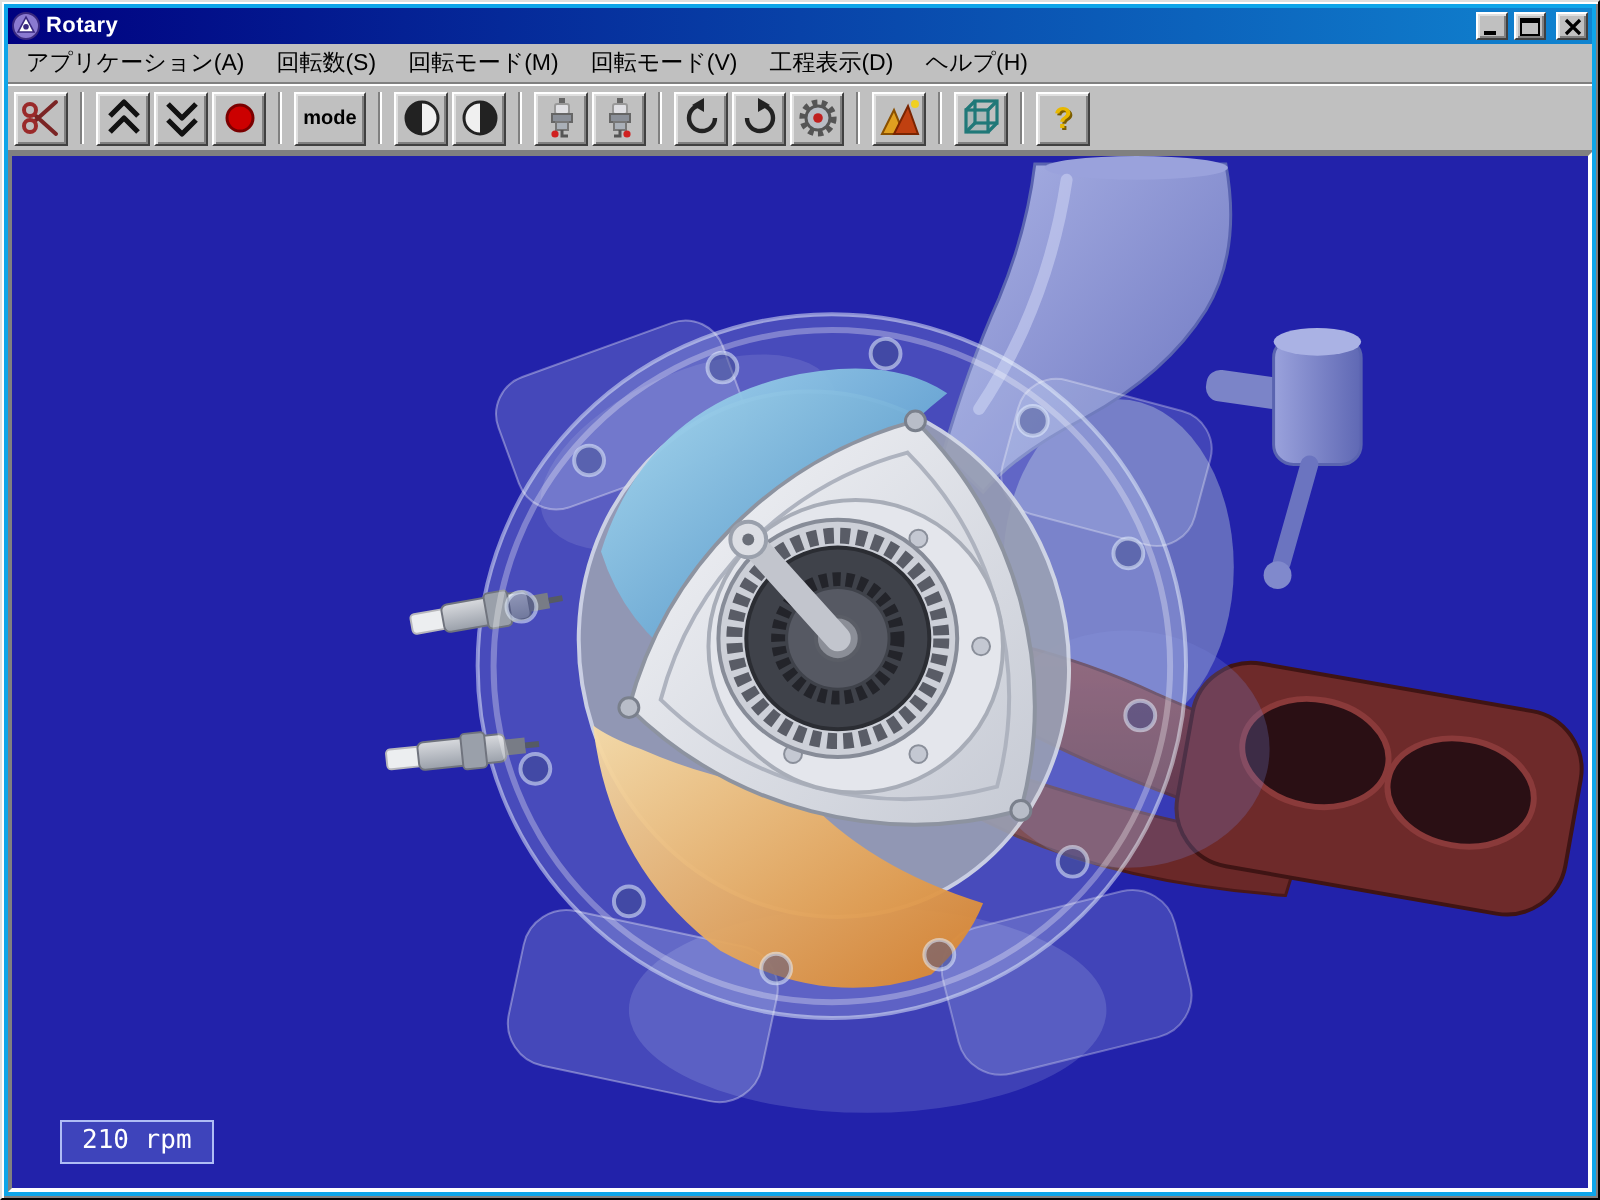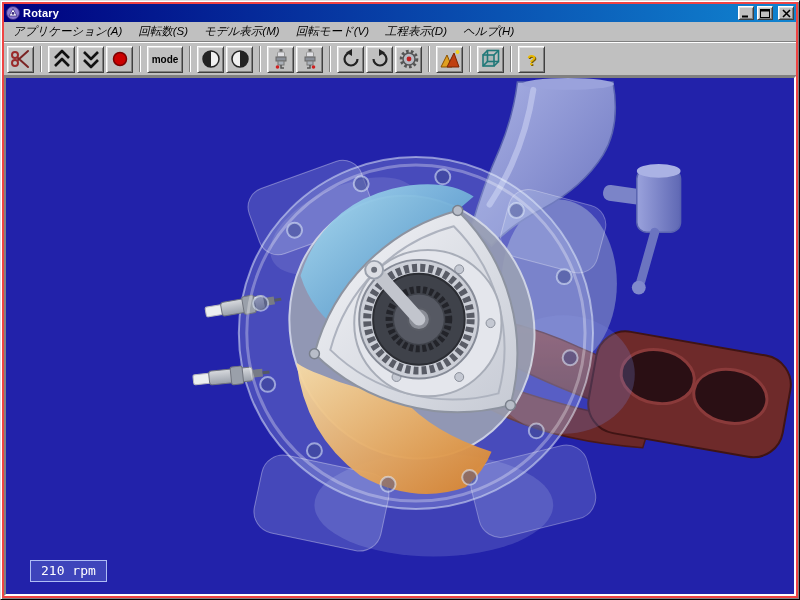--- a/index.html
+++ b/index.html
@@ -1,20 +1,20 @@
 <!DOCTYPE html>
 <html><head>
 <meta charset="utf-8">
 <style>
   * { box-sizing: border-box; margin: 0; padding: 0; }
   html,body { width:800px; height:600px; overflow:hidden; background:#000; }
   body { font-family:"Liberation Sans", sans-serif; }
 
   .window{
-    width:800px; height:600px; background:#ef4444;
+    width:800px; height:600px; background:#0ea5e9;
     border:1px solid; border-color:#dfdfdf #000 #000 #dfdfdf;
     box-shadow: inset 1px 1px 0 #fff, inset -1px -1px 0 #808080;
     padding:3px; display:flex; flex-direction:column;
   }
 
   
   .titlebar{
     height:18px; flex:0 0 18px;
     background:linear-gradient(90deg,#000080,#1084d0);
     display:flex; align-items:center; padding:0 2px; gap:3px;
@@ -28,21 +28,20 @@
     box-shadow: inset 1px 1px 0 #dfdfdf, inset -1px -1px 0 #808080;
     display:flex; align-items:center; justify-content:center; padding:0;
   }
   .winbtn.close{ margin-left:2px; }
 
   
   .menubar{
     height:20px; flex:0 0 20px; display:flex; align-items:center;
     background:#c0c0c0; padding-left:1px;
     border-bottom:1px solid #808080;
-    font-style:italic;
   }
   .menu-item{
     font-size:11.5px; color:#000; padding:3px 8px; cursor:default; white-space:nowrap;
   }
 
   
   .toolbar{
     height:34px; flex:0 0 34px; display:flex; align-items:center;
     background:#c0c0c0; padding:0 3px; gap:2px;
     border-top:1px solid #ffffff; border-bottom:1px solid #808080;
@@ -106,21 +105,21 @@
     <button class="winbtn close">
       <svg width="9" height="9" viewBox="0 0 9 9">
         <path d="M1,1 L8,8 M8,1 L1,8" stroke="#000" stroke-width="1.6"></path>
       </svg>
     </button>
   </div>
 
   <div class="menubar">
     <span class="menu-item">アプリケーション(A)</span>
     <span class="menu-item">回転数(S)</span>
-    <span class="menu-item">モデル表示(M)</span>
+    <span class="menu-item">回転モード(M)</span>
     <span class="menu-item">回転モード(V)</span>
     <span class="menu-item">工程表示(D)</span>
     <span class="menu-item">ヘルプ(H)</span>
   </div>
 
   <div class="toolbar">
 
     <button class="tb-btn">
       <svg width="24" height="24" viewBox="0 0 24 24">
         <path d="M9,13 L19,4 M9,11 L19,20" stroke="#7a2424" stroke-width="2" fill="none" stroke-linecap="round"></path>

